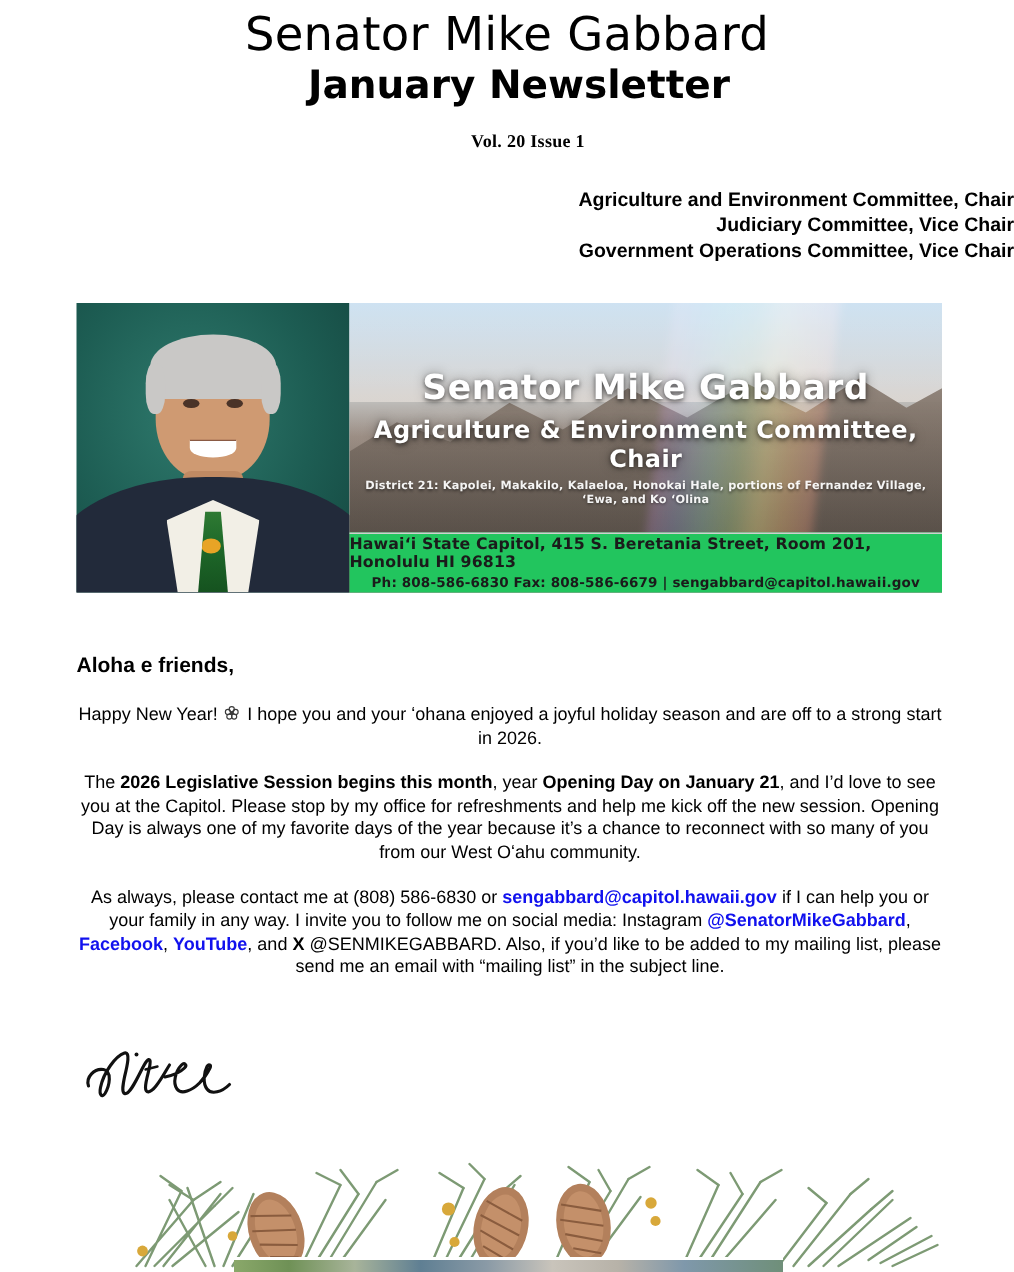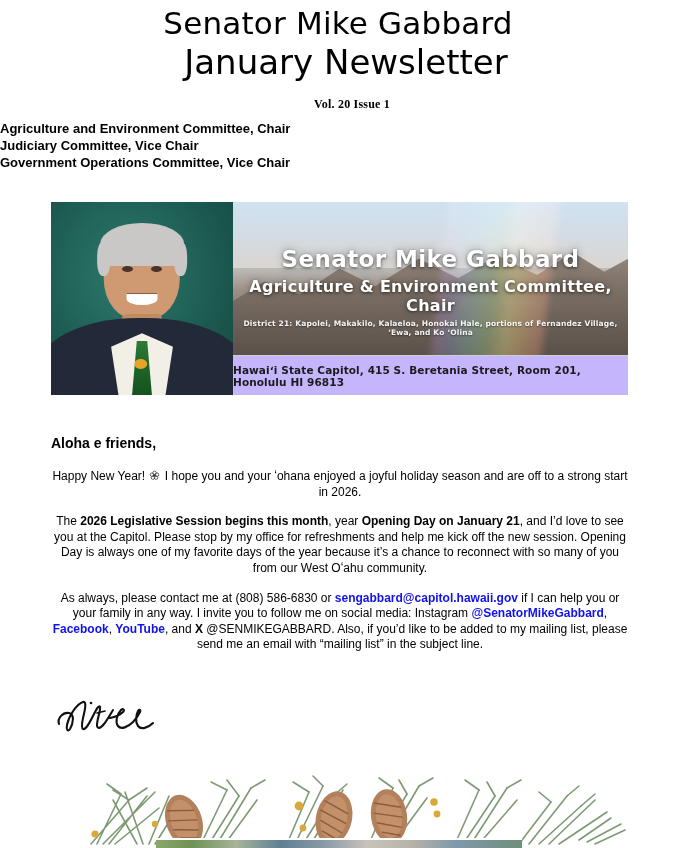--- a/index.html
+++ b/index.html
@@ -22,40 +22,40 @@
     padding-top: 6px;
   }
   .masthead .line1 {
     font-size: 31px;
     font-weight: 400;
     letter-spacing: 0.2px;
     line-height: 1.12;
     font-family: "DejaVu Sans", sans-serif;
   }
   .masthead .line2 {
-    font-size: 34px;
-    font-weight: 400;
+    font-size: 26px;
+    font-weight: 700;
     line-height: 1.2;
     margin-top: 1px;
     font-family: "DejaVu Sans", sans-serif;
     margin-left: 16px;
   }
   .masthead .vol {
     font-size: 12px;
     font-weight: bold;
     margin-top: 14px;
     font-family: "Liberation Serif", serif;
     letter-spacing: 0.2px;
     padding-left: 28px;
   }
 
   
   .committees {
-    text-align: left;
-    margin-top: 8px;
+    text-align: right;
+    margin-top: 22px;
     line-height: 1.33;
   }
   .committees .chair {
     font-size: 13px;
     font-weight: bold;
   }
   .committees .vice {
     font-size: 13px;
     font-weight: 700;
   }
@@ -263,21 +263,21 @@
     opacity: 0.93;
     font-family: "DejaVu Sans", sans-serif;
     text-shadow: 0 1px 2px rgba(0,0,0,0.5);
   }
   .banner-contact {
     position: absolute;
     left: 182px;
     right: 0;
     bottom: 0;
     height: 39px;
-    background: #c4b5fd;
+    background: #22c55e;
     display: flex;
     flex-direction: column;
     align-items: center;
     justify-content: center;
     gap: 3px;
     border-top: 1px solid #cfcfcf;
   }
   .banner-contact .addr {
     font-size: 10.5px;
     font-weight: bold;
@@ -399,20 +399,21 @@
       <div class="banner-text">
         <div class="bt-name">Senator Mike Gabbard</div>
         <div class="bt-role">Agriculture &amp; Environment Committee, Chair</div>
         <div class="bt-district">District 21: Kapolei, Makakilo, Kalaeloa, Honokai Hale, portions of Fernandez Village, ʻEwa, and Ko ʻOlina</div>
       </div>
     </div>
   </div>
 
   <div class="banner-contact">
     <div class="addr">Hawaiʻi State Capitol, 415 S. Beretania Street, Room 201, Honolulu HI 96813</div>
+    <div class="phone">Ph: 808-586-6830 Fax: 808-586-6679 | sengabbard@capitol.hawaii.gov</div>
   </div>
 </div>
 
 <div class="letter">
 
   <div class="salutation">Aloha e friends,</div>
 
   <p class="para">
     <span>Happy New Year!</span>
     <span class="flower-icon">

